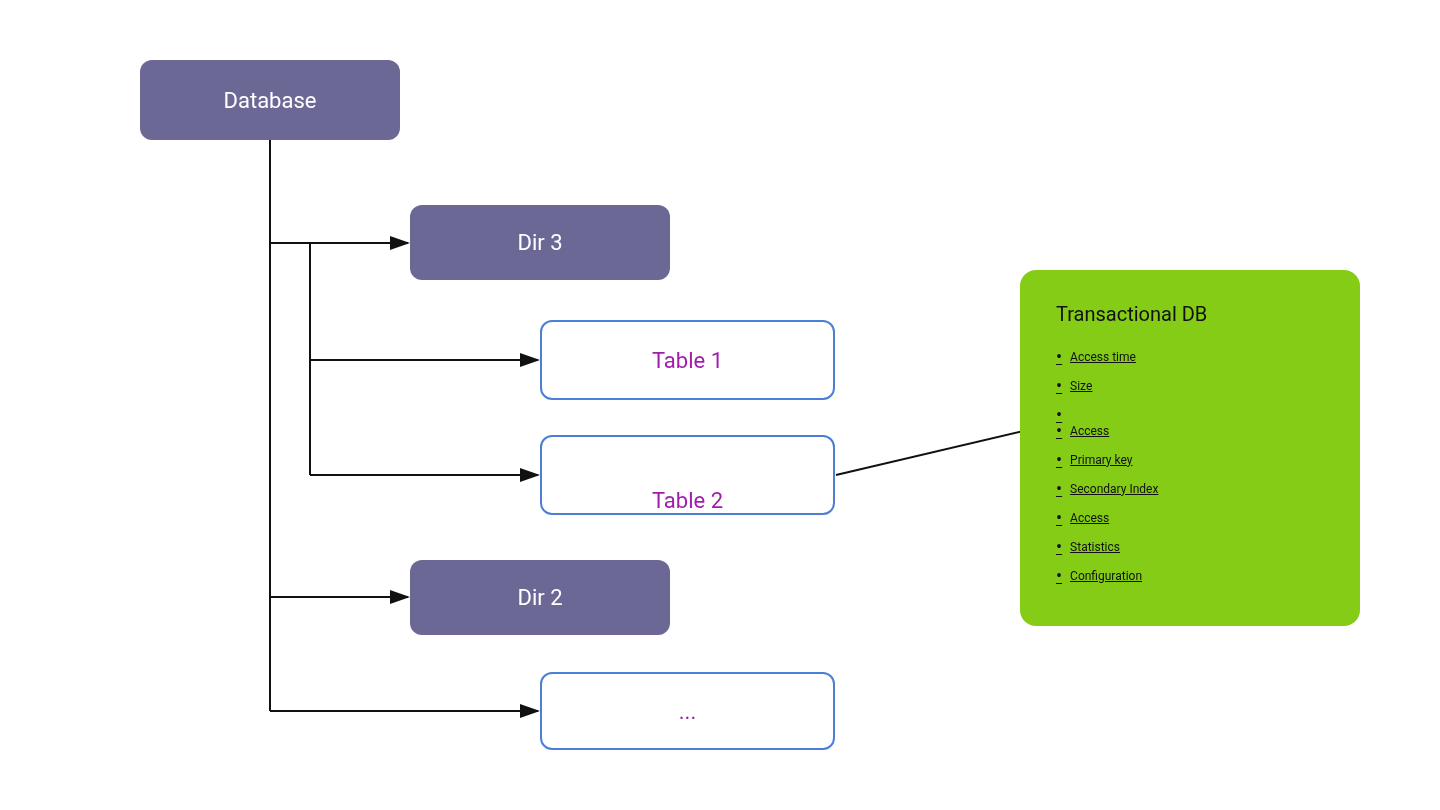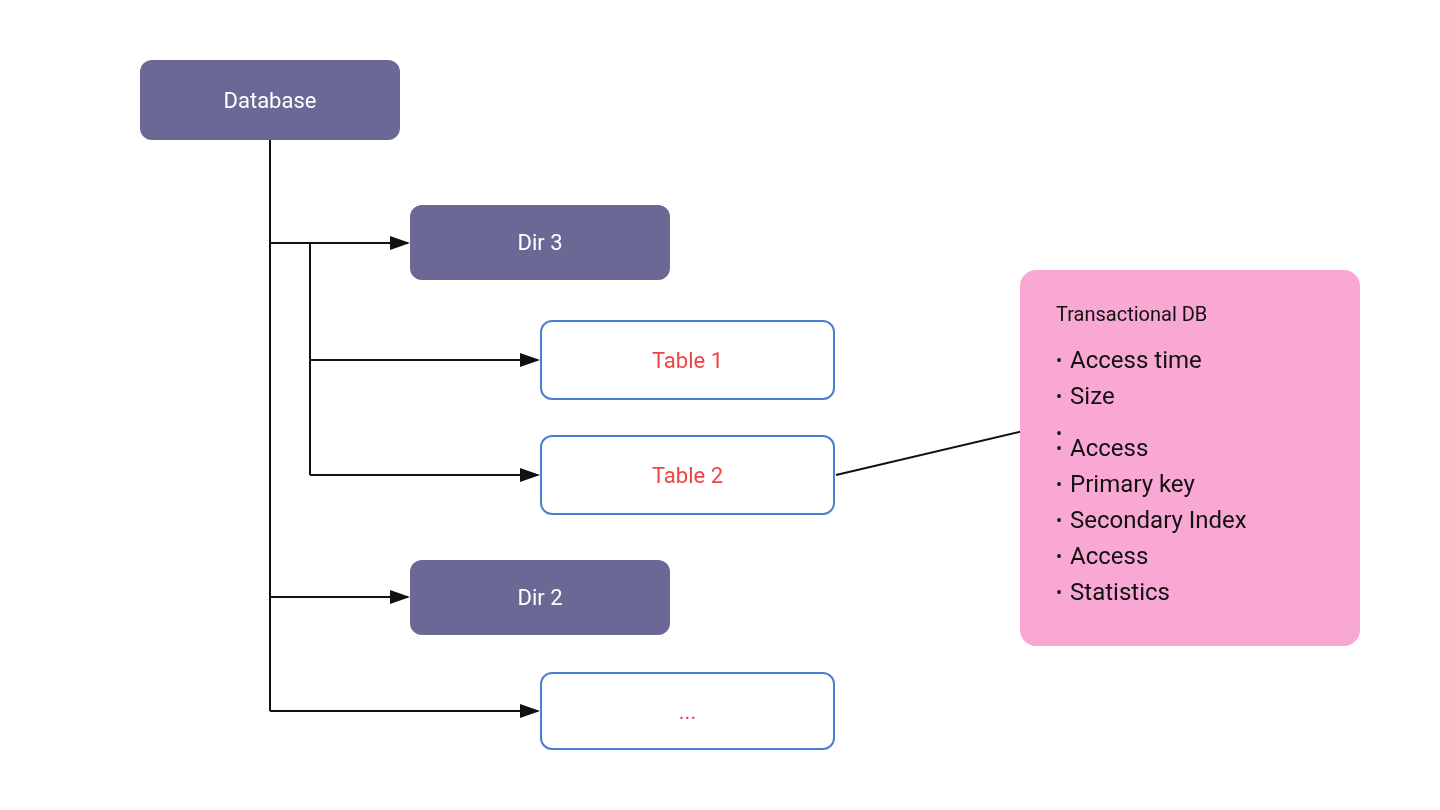--- a/index.html
+++ b/index.html
@@ -32,54 +32,55 @@
     }
 
     .node-filled {
       background: #6b6896;
       color: #ffffff;
       border: none;
     }
 
     .node-outline {
       background: #ffffff;
-      color: #ef4444;
+      color: #a21caf;
       border: 2.5px solid #4a7fd4;
     }
 
     
     .info-panel {
       position: absolute;
-      background: #f9a8d4;
+      background: #84cc16;
       border-radius: 16px;
       padding: 32px 36px;
       right: 80px;
       top: 270px;
       width: 340px;
     }
 
     .info-panel-title {
       font-size: 20px;
       font-weight: 400;
       color: #111111;
       margin-bottom: 20px;
     }
 
     .info-list {
       list-style: none;
       padding: 0;
     }
 
     .info-list li {
-      font-size: 24px;
+      font-size: 12px;
       color: #111111;
       margin-bottom: 8px;
       display: flex;
       align-items: center;
       gap: 8px;
+      text-decoration: underline;
     }
 
     .info-list li::before {
       content: '•';
       font-size: 18px;
       color: #111111;
     }
 
     
     .arrows-svg {
@@ -124,21 +125,21 @@
   </div>
 
   <div class="node node-filled" style="left:410px; top:205px; width:260px; height:75px;">
     <span>Dir 3</span>
   </div>
 
   <div class="node node-outline" style="left:540px; top:320px; width:295px; height:80px;">
     <span>Table 1</span>
   </div>
 
-  <div class="node node-outline" style="left:540px; top:435px; width:295px; height:80px;">
+  <div class="node node-outline" style="left:540px; top:435px; width:295px; height:80px;align-items:flex-end;">
     <span>Table 2</span>
   </div>
 
   <div class="node node-filled" style="left:410px; top:560px; width:260px; height:75px;">
     <span>Dir 2</span>
   </div>
 
   <div class="node node-outline" style="left:540px; top:672px; width:295px; height:78px;">
     <span>...</span>
   </div>
@@ -161,16 +162,19 @@
       </li>
       <li>
         <span>Secondary Index</span>
       </li>
       <li>
         <span>Access</span>
       </li>
       <li>
         <span>Statistics</span>
       </li>
+      <li>
+        <span>Configuration</span>
+      </li>
     </ul>
   </div>
 
 </div>
 
 </body></html>

